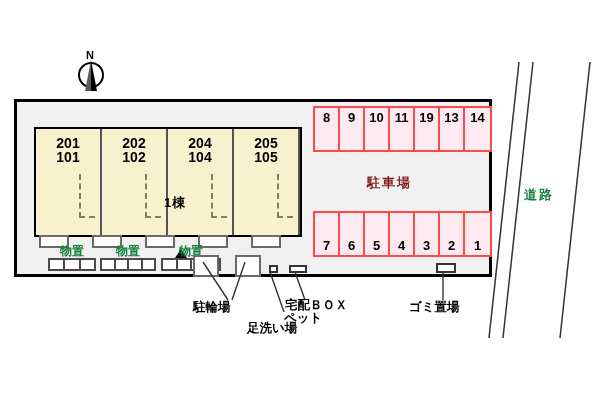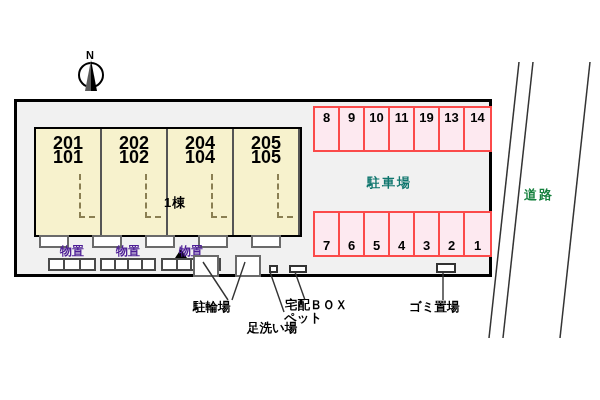--- a/index.html
+++ b/index.html
@@ -98,21 +98,21 @@
     border-right: 2px solid #555;
     box-sizing: border-box;
   }
   .unit:last-child { border-right: none; }
   .unit .nums {
     position: absolute;
     left: 0;
     top: 7px;
     width: 100%;
     text-align: center;
-    font-size: 18px;
+    font-size: 14px;
     font-weight: bold;
     line-height: 14px;
     color: #000;
     letter-spacing: 0px;
   }
   .unit .nums span { display: block; }
   
   .unit .dash {
     position: absolute;
     right: 5px;
@@ -156,21 +156,21 @@
   
   .shed-group { position: absolute; }
   .shed-label {
     position: absolute;
     left: 0;
     top: 0;
     width: 100%;
     text-align: center;
     font-size: 12px;
     font-weight: bold;
-    color: #4c1d95;
+    color: #15803d;
     white-space: nowrap;
     letter-spacing: 0px;
   }
   .shed-boxes {
     position: absolute;
     left: 0;
     top: 15px;
     height: 13px;
     border: 2px solid #4a4a4a;
     background: #fff;
@@ -225,21 +225,21 @@
     font-size: 13px;
     font-weight: bold;
     color: #000;
   }
   .pk-row.top .pk-cell span { top: 2px; }
   .pk-row.bottom .pk-cell span { bottom: 2px; }
   .pk-label {
     position: absolute;
     font-size: 13px;
     font-weight: bold;
-    color: #0f766e;
+    color: #7f1d1d;
     letter-spacing: 2px;
   }
   .road-label {
     position: absolute;
     font-size: 13px;
     font-weight: bold;
     color: #15803d;
     letter-spacing: 2px;
   }
 

